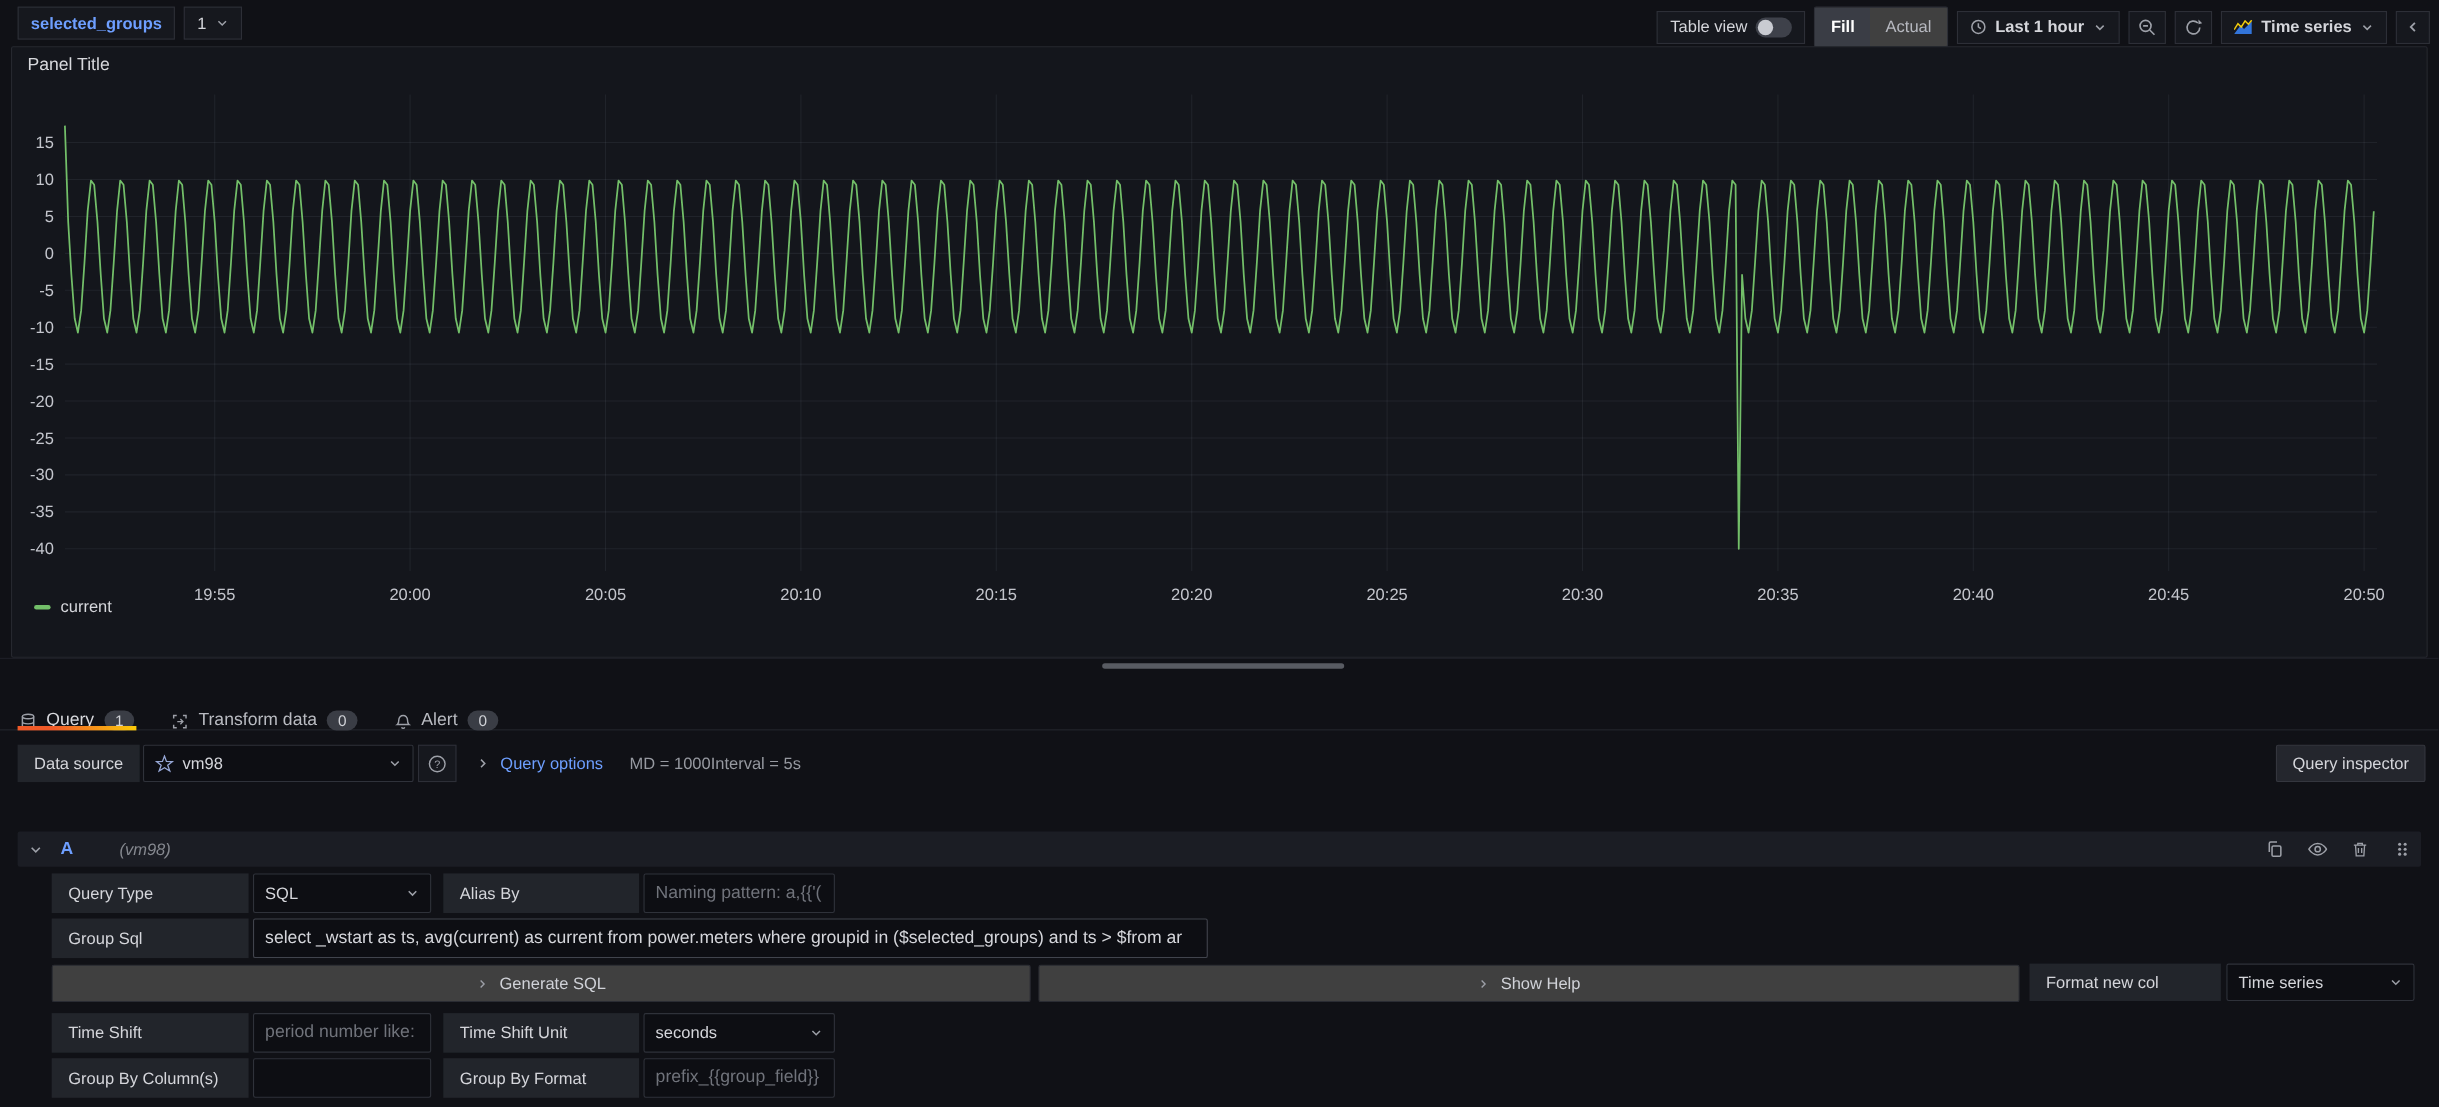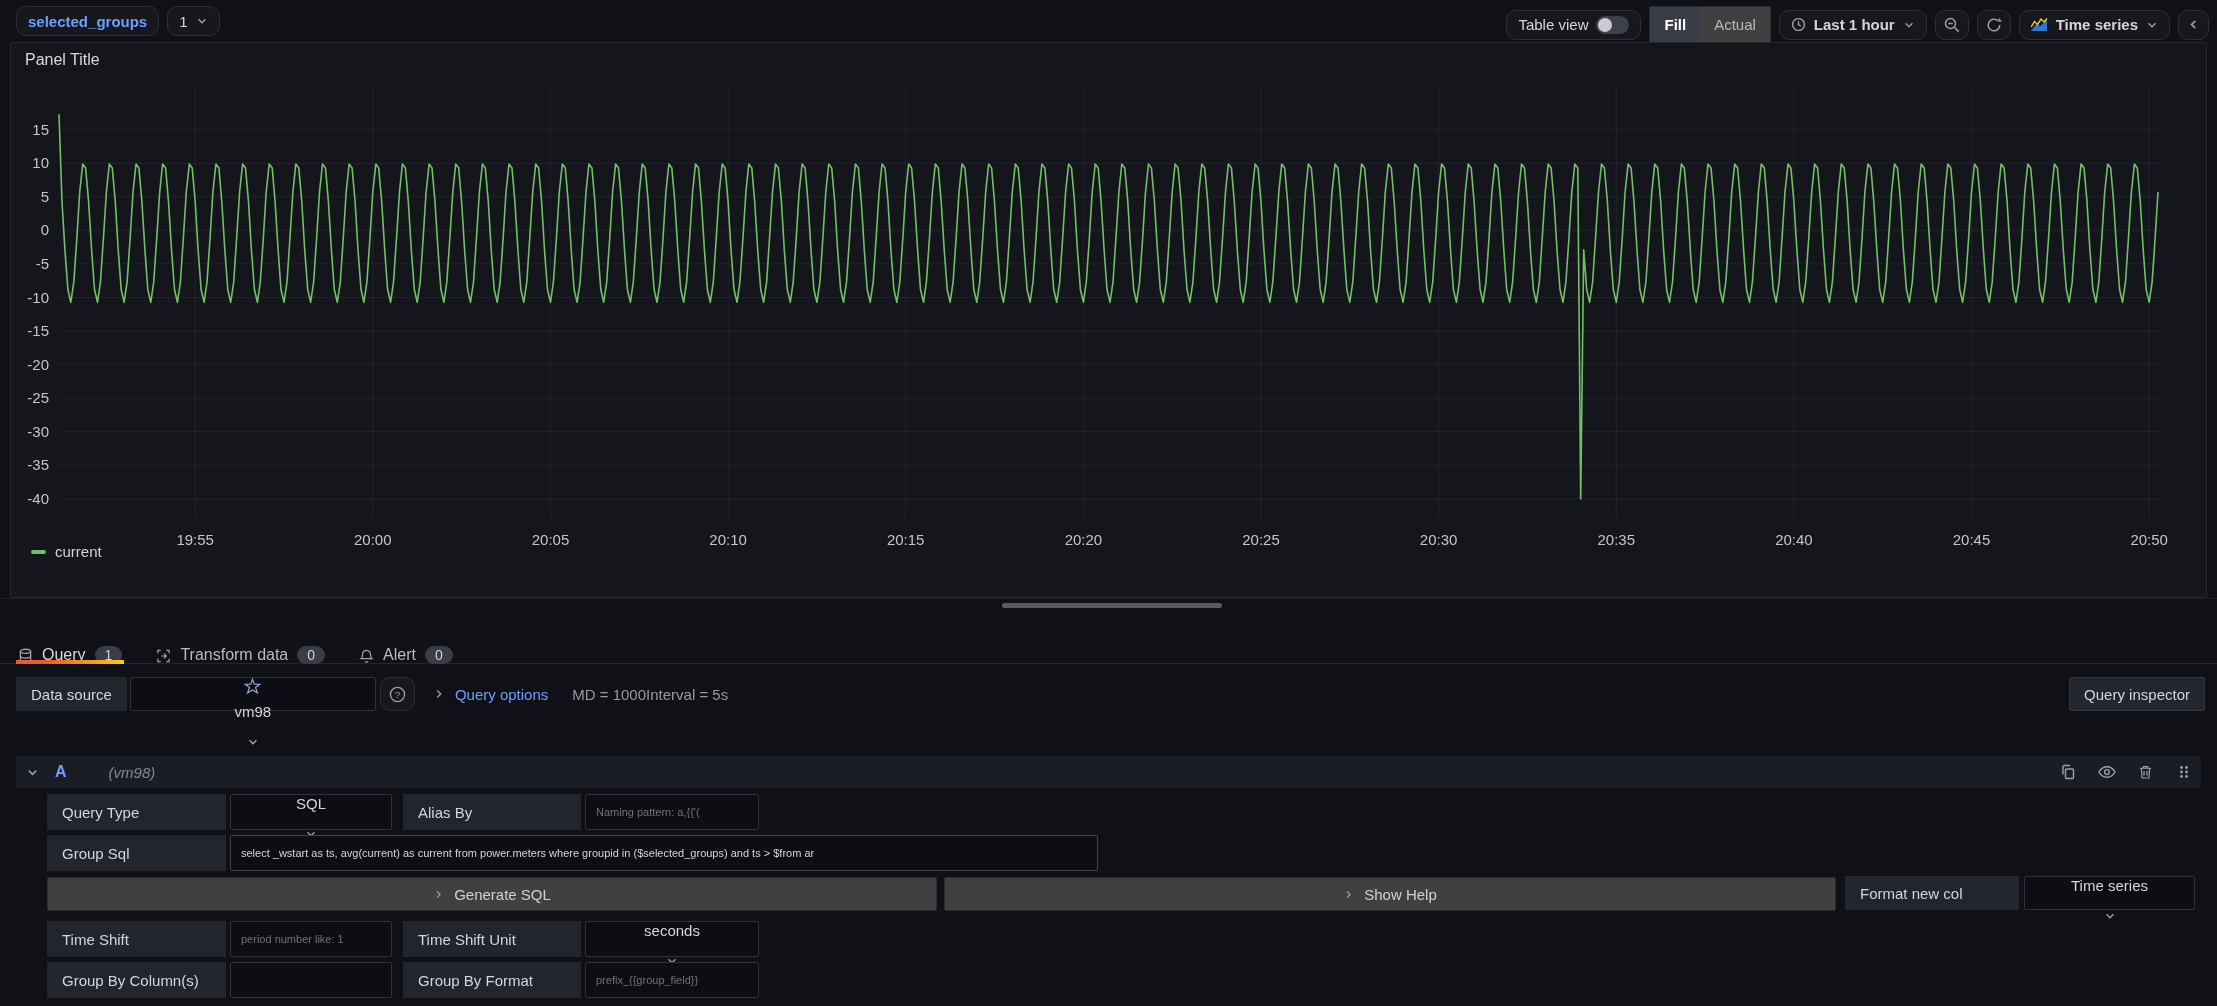--- a/index.html
+++ b/index.html
@@ -11,21 +11,21 @@
   }
   svg { display:block; }
   .icon { display:inline-flex; align-items:center; justify-content:center; color:#9da0a8; }
 
   
   .topbar { position:absolute; left:0; top:0; width:2217px; height:42px; }
   .tb-left { position:absolute; left:16px; top:6px; display:flex; gap:8px; align-items:center; }
   .tb-right { position:absolute; right:8px; top:6px; display:flex; gap:8px; align-items:center; }
   .btn {
     display:inline-flex; align-items:center; gap:8px; height:30px; padding:0 11px;
-    background:#16181e; border:1px solid #2d2f37; border-radius:10px;
+    background:#16181e; border:1px solid #2d2f37; border-radius:0;
     color:#d5d6db; font-size:15px; cursor:pointer; white-space:nowrap;
   }
   .btn.icon-only { padding:0 8px; }
   .var-label { color:#6e9fff; font-weight:700; }
   .seg-group { display:inline-flex; height:37px; border:1px solid #2d2f37; border-radius:2px; background:#404040; overflow:hidden; }
   .seg { display:inline-flex; align-items:center; padding:0 14px; color:#b7b9c0; cursor:pointer; }
   .seg.active { background:#3a3d45; color:#fff; font-weight:700; }
   .toggle { width:33px; height:18px; border-radius:9px; background:#3e414a; position:relative; cursor:pointer; }
   .toggle .knob { position:absolute; left:2px; top:2px; width:14px; height:14px; border-radius:50%; background:#c9cbd1; }
   .bold { font-weight:700; }
@@ -53,40 +53,40 @@
   .tab.active .underline { position:absolute; left:0; right:0; bottom:0; height:4px; background:linear-gradient(90deg,#f05a28 30%,#fbca0a 99%); }
   .badge { background:#3a3d45; color:#cfd1d6; border-radius:12px; padding:1px 10px; font-size:14px; }
 
   
   .ds-row { position:absolute; left:16px; top:676px; width:2189px; height:36px; display:flex; align-items:center; }
   .field-label { height:34px; display:flex; align-items:center; padding:0 15px; background:#22252b; color:#d5d6db; font-weight:500; white-space:nowrap; }
   .select, .tinput {
     height:34px; display:flex; align-items:center; gap:8px; padding:0 10px;
     background:#0d0e13; border:1px solid #2f323a; border-radius:2px; color:#d5d6db;
   }
-  .select { cursor:pointer;flex-direction:column; }
+  .select { cursor:pointer; }
   .select .spacer { flex:1; }
   .link-blue { color:#6e9fff; font-weight:500; cursor:pointer; }
   .dim { color:#9699a0; }
   .btn-secondary { height:34px; display:inline-flex; align-items:center; padding:0 14px;
     background:#24262d; border:1px solid #34363e; border-radius:2px; color:#d5d6db; font-weight:500; cursor:pointer; }
 
   
   .qrow-header { position:absolute; left:16px; top:756px; width:2185px; height:32px;
     background:#1b1d24; border-radius:2px; display:flex; align-items:center; padding:0 10px; cursor:pointer; }
   .ref-id { color:#6e9fff; font-weight:700; margin-left:16px; font-size:16px; }
   .ds-name { font-style:italic; color:#85888f; margin-left:42px; }
   .qrow-icons { display:flex; align-items:center; gap:22px; margin-left:auto; }
   .qrow-icons .icon { cursor:pointer; }
 
   
   .fbox { position:absolute; height:36px; }
   .fbox .field-label { height:36px; width:100%; }
   .fbox .select, .fbox .tinput { height:36px; width:100%; }
-  input.tinput { font-family:"Liberation Sans",sans-serif; font-size:11px; outline:none; }
+  input.tinput { font-family:"Liberation Sans",sans-serif; font-size:16px; outline:none; }
   input.tinput::placeholder { color:#70737b; }
   .collapse-box { position:absolute; height:34px; background:#404040; border:1px solid #2a2c33; border-radius:2px;
     display:flex; align-items:center; justify-content:center; gap:10px; color:#d0d2d8; font-weight:500; cursor:pointer; }
 </style>
 </head>
 <body>
 
 <div class="topbar">
   <div class="tb-left">
     <div class="btn">

